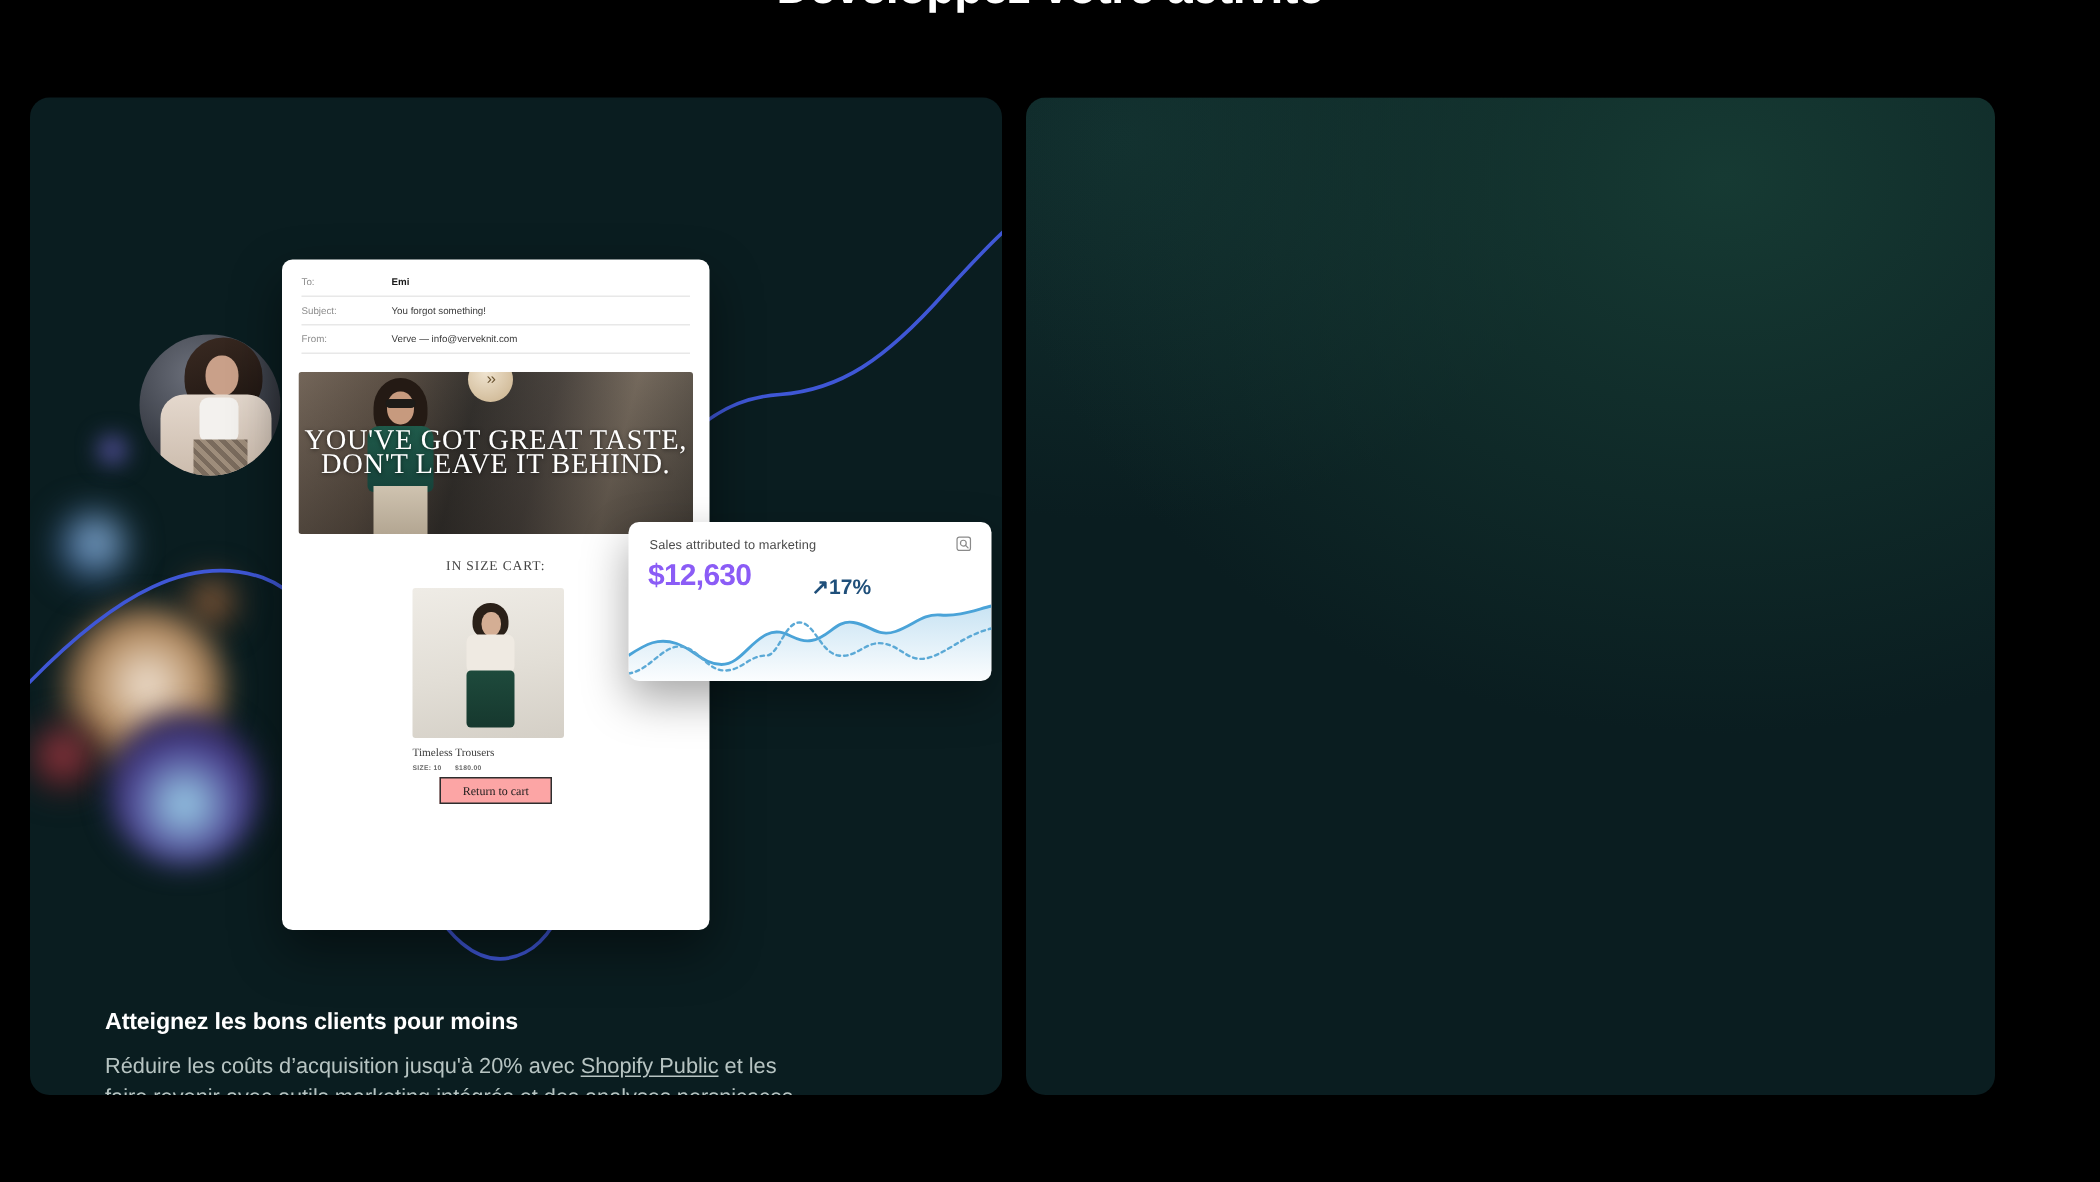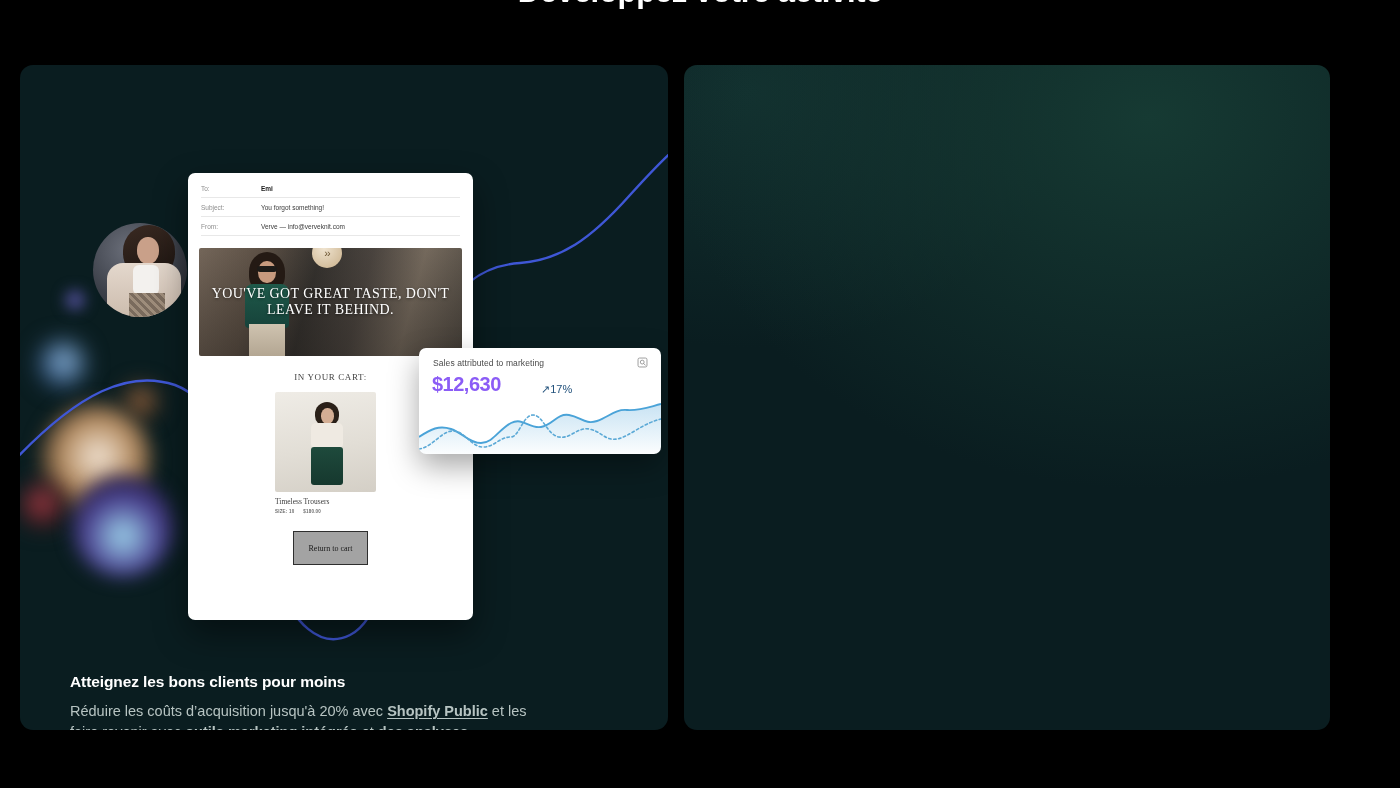--- a/index.html
+++ b/index.html
@@ -94,21 +94,21 @@
   .hero-figure .h-pants{ position:absolute; left:12px; top:72px; width:36px; height:32px; background:linear-gradient(180deg,#cfc3b0,#b3a692); }
   .hero-badge {
     position:absolute; left: 113px; top: -10px; width: 30px; height: 30px; border-radius: 50%;
     background: radial-gradient(circle at 40% 35%, #efe3cf, #c9b08a);
     display:flex; align-items:center; justify-content:center;
     font-size: 11px; color:#6a5330; letter-spacing:-1px;
   }
   .hero-text {
     position: absolute; left: 0; right: 0; top: 38px; text-align: center;
     font-family: "Liberation Serif", serif; color: #fff;
-    font-size: 14px; line-height: 16px; letter-spacing: .4px;
+    font-size: 19px; line-height: 16px; letter-spacing: .4px;
     text-shadow: 0 1px 3px rgba(0,0,0,.55);
     padding: 0 1px;
   }
   .incart-label {
     text-align:center; font-family:"Liberation Serif", serif; color:#444;
     font-size: 9px; letter-spacing: .6px; margin-top: 16px;
   }
   .cart-grid { display:flex; gap: 11px; justify-content:center; margin-top: 10px; }
   .cart-item { width: 111px; }
   .cart-thumb { width: 101px; height: 100px; border-radius: 2px; overflow:hidden; position:relative; }
@@ -118,43 +118,43 @@
   .ct-a .face { left:46px; top:16px; width:13px; height:16px; border-radius:48%; background:#d4ae94; position:absolute; }
   .ct-a .top  { left:36px; top:31px; width:32px; height:26px; border-radius:5px; background:#efeae2; position:absolute; }
   .ct-a .pant { left:36px; top:55px; width:32px; height:38px; background:linear-gradient(180deg,#1e4a3c,#16382e); position:absolute; border-radius:3px; }
   .ct-b .hair { left:36px; top:6px; width:38px; height:58px; border-radius:48% 48% 40% 40%; background:linear-gradient(180deg,#6b4a33,#4a3322); position:absolute; }
   .ct-b .face { left:48px; top:16px; width:16px; height:20px; border-radius:48%; background:#dcb79b; position:absolute; }
   .ct-b .coat { left:26px; top:40px; width:56px; height:58px; border-radius:8px 8px 0 0; background:linear-gradient(180deg,#ab9c89,#8d7e6c); position:absolute; }
   .ct-b .shirt{ left:46px; top:42px; width:18px; height:40px; background:#f1eee9; position:absolute; }
   .cart-name { font-family:"Liberation Serif", serif; font-size: 7.5px; color:#3b3b3b; margin-top: 5px; }
   .cart-sub  { display:flex; gap: 9px; font-size: 4.5px; color:#6b6b6b; margin-top: 3px; font-weight:700; letter-spacing:.2px;}
   .return-btn {
-    display:block; margin: 17px auto 0 auto; width: 75px; height: 34px;
-    border: 1px solid #2e2e2e; background: #a3a3a3; color: #1a1a1a;
+    display:block; margin: 4px auto 0 auto; width: 75px; height: 18px;
+    border: 1px solid #2e2e2e; background: #fca5a5; color: #1a1a1a;
     font-family:"Liberation Serif", serif; font-size: 8px; cursor: pointer; border-radius: 0;
   }
 
   
   .analytics {
     position: absolute; left: 399px; top: 283px; width: 242px; height: 106px;
     background: #fff; border-radius: 7px; overflow: hidden;
     box-shadow: 0 12px 30px rgba(0,0,0,.35);
   }
   .an-title { position:absolute; left: 14px; top: 10px; font-size: 8.5px; color: #4a4a4a; letter-spacing: .1px;}
   .an-icon  { position:absolute; right: 13px; top: 9px; width: 11px; height: 11px; color:#8a8a8a; }
   .an-value { position:absolute; left: 13px; top: 25px; font-size: 20px; font-weight: 700; color: #8b5cf6; letter-spacing:-.5px;}
-  .an-delta { position:absolute; left: 122px; top: 35px; font-size: 11px; font-weight: 400; color: #1f4f7a; }
+  .an-delta { position:absolute; left: 122px; top: 35px; font-size: 14px; font-weight: 700; color: #1f4f7a; }
   .an-chart { position:absolute; left: 0; bottom: 0; width: 242px; height: 55px; }
 
   
   .copy { position: absolute; left: 50px; width: 470px; }
   #copy-left { top: 608px; }
   .copy h3 { color:#fff; font-size: 15.5px; font-weight: 600; letter-spacing: -.1px; }
   .copy p  { color:#b7c4c2; font-size: 14.5px; line-height: 20.5px; margin-top: 10px; }
-  .copy a  { color:#b7c4c2; text-decoration: underline; text-underline-offset: 2px; font-weight: bold; }
+  .copy a  { color:#b7c4c2; text-decoration: underline; text-underline-offset: 2px; }
 </style>
 </head>
 <body>
 
 <div class="stage">
 
   <div class="top-heading">Développez votre activité</div>
 
   <div class="card" id="card-left">
 
@@ -200,21 +200,21 @@
           <div class="h-hair"></div>
           <div class="h-face"></div>
           <div class="h-glass"></div>
           <div class="h-body"></div>
           <div class="h-pants"></div>
         </div>
         <div class="hero-badge">››</div>
         <div class="hero-text">YOU'VE GOT GREAT TASTE, DON'T LEAVE IT BEHIND.</div>
       </div>
 
-      <div class="incart-label">IN YOUR CART:</div>
+      <div class="incart-label">IN SIZE CART:</div>
 
       <div class="cart-grid">
         <div class="cart-item">
           <div class="cart-thumb a ct-a">
             <span class="hair"></span>
               <span class="face"></span>
               <span class="top"></span>
               <span class="pant"></span>
           </div>
           <div class="cart-name">Timeless Trousers</div>

